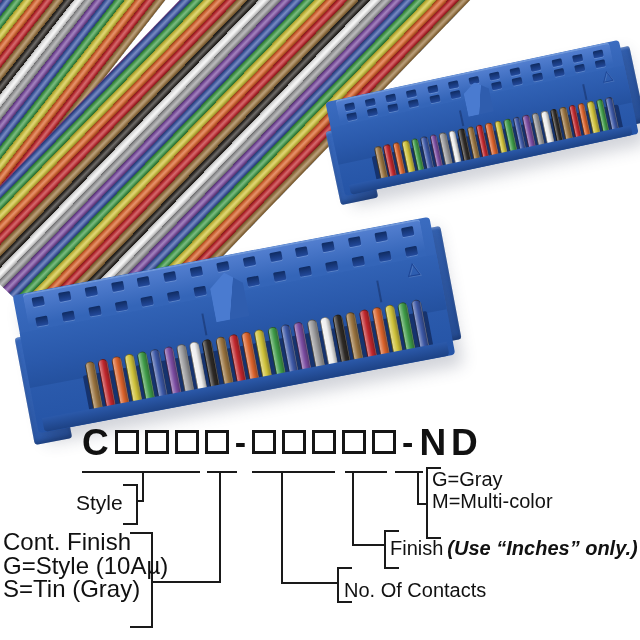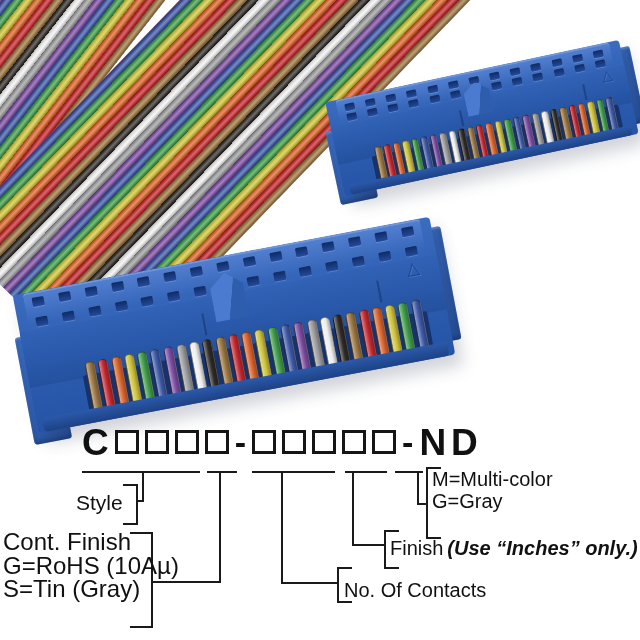--- a/index.html
+++ b/index.html
@@ -267,31 +267,31 @@
       </span>
     <span class="dash">-</span>
     <span class="ltr nd">ND</span>
   </div>
 
   <div class="dg" id="styleLbl">Style</div>
 
   <div class="dg" id="finish">
     <div>Cont. Finish</div>
     <div>
-        <div>G=RoHS (10Aµ)</div>
+        <div>G=Style (10Aµ)</div>
         <div>S=Tin (Gray)</div>
       </div>
   </div>
 
   <div class="dg" id="contacts">No. Of Contacts</div>
 
   <div class="dg" id="lengthLbl">
     <span>Finish</span><span class="note">(Use “Inches” only.)</span>
   </div>
 
   <div class="dg" id="ribbon">
     <div>
+        <div>G=Gray</div>
         <div>M=Multi-color</div>
-        <div>G=Gray</div>
       </div>
   </div>
 
 </div>
 
 </body></html>

